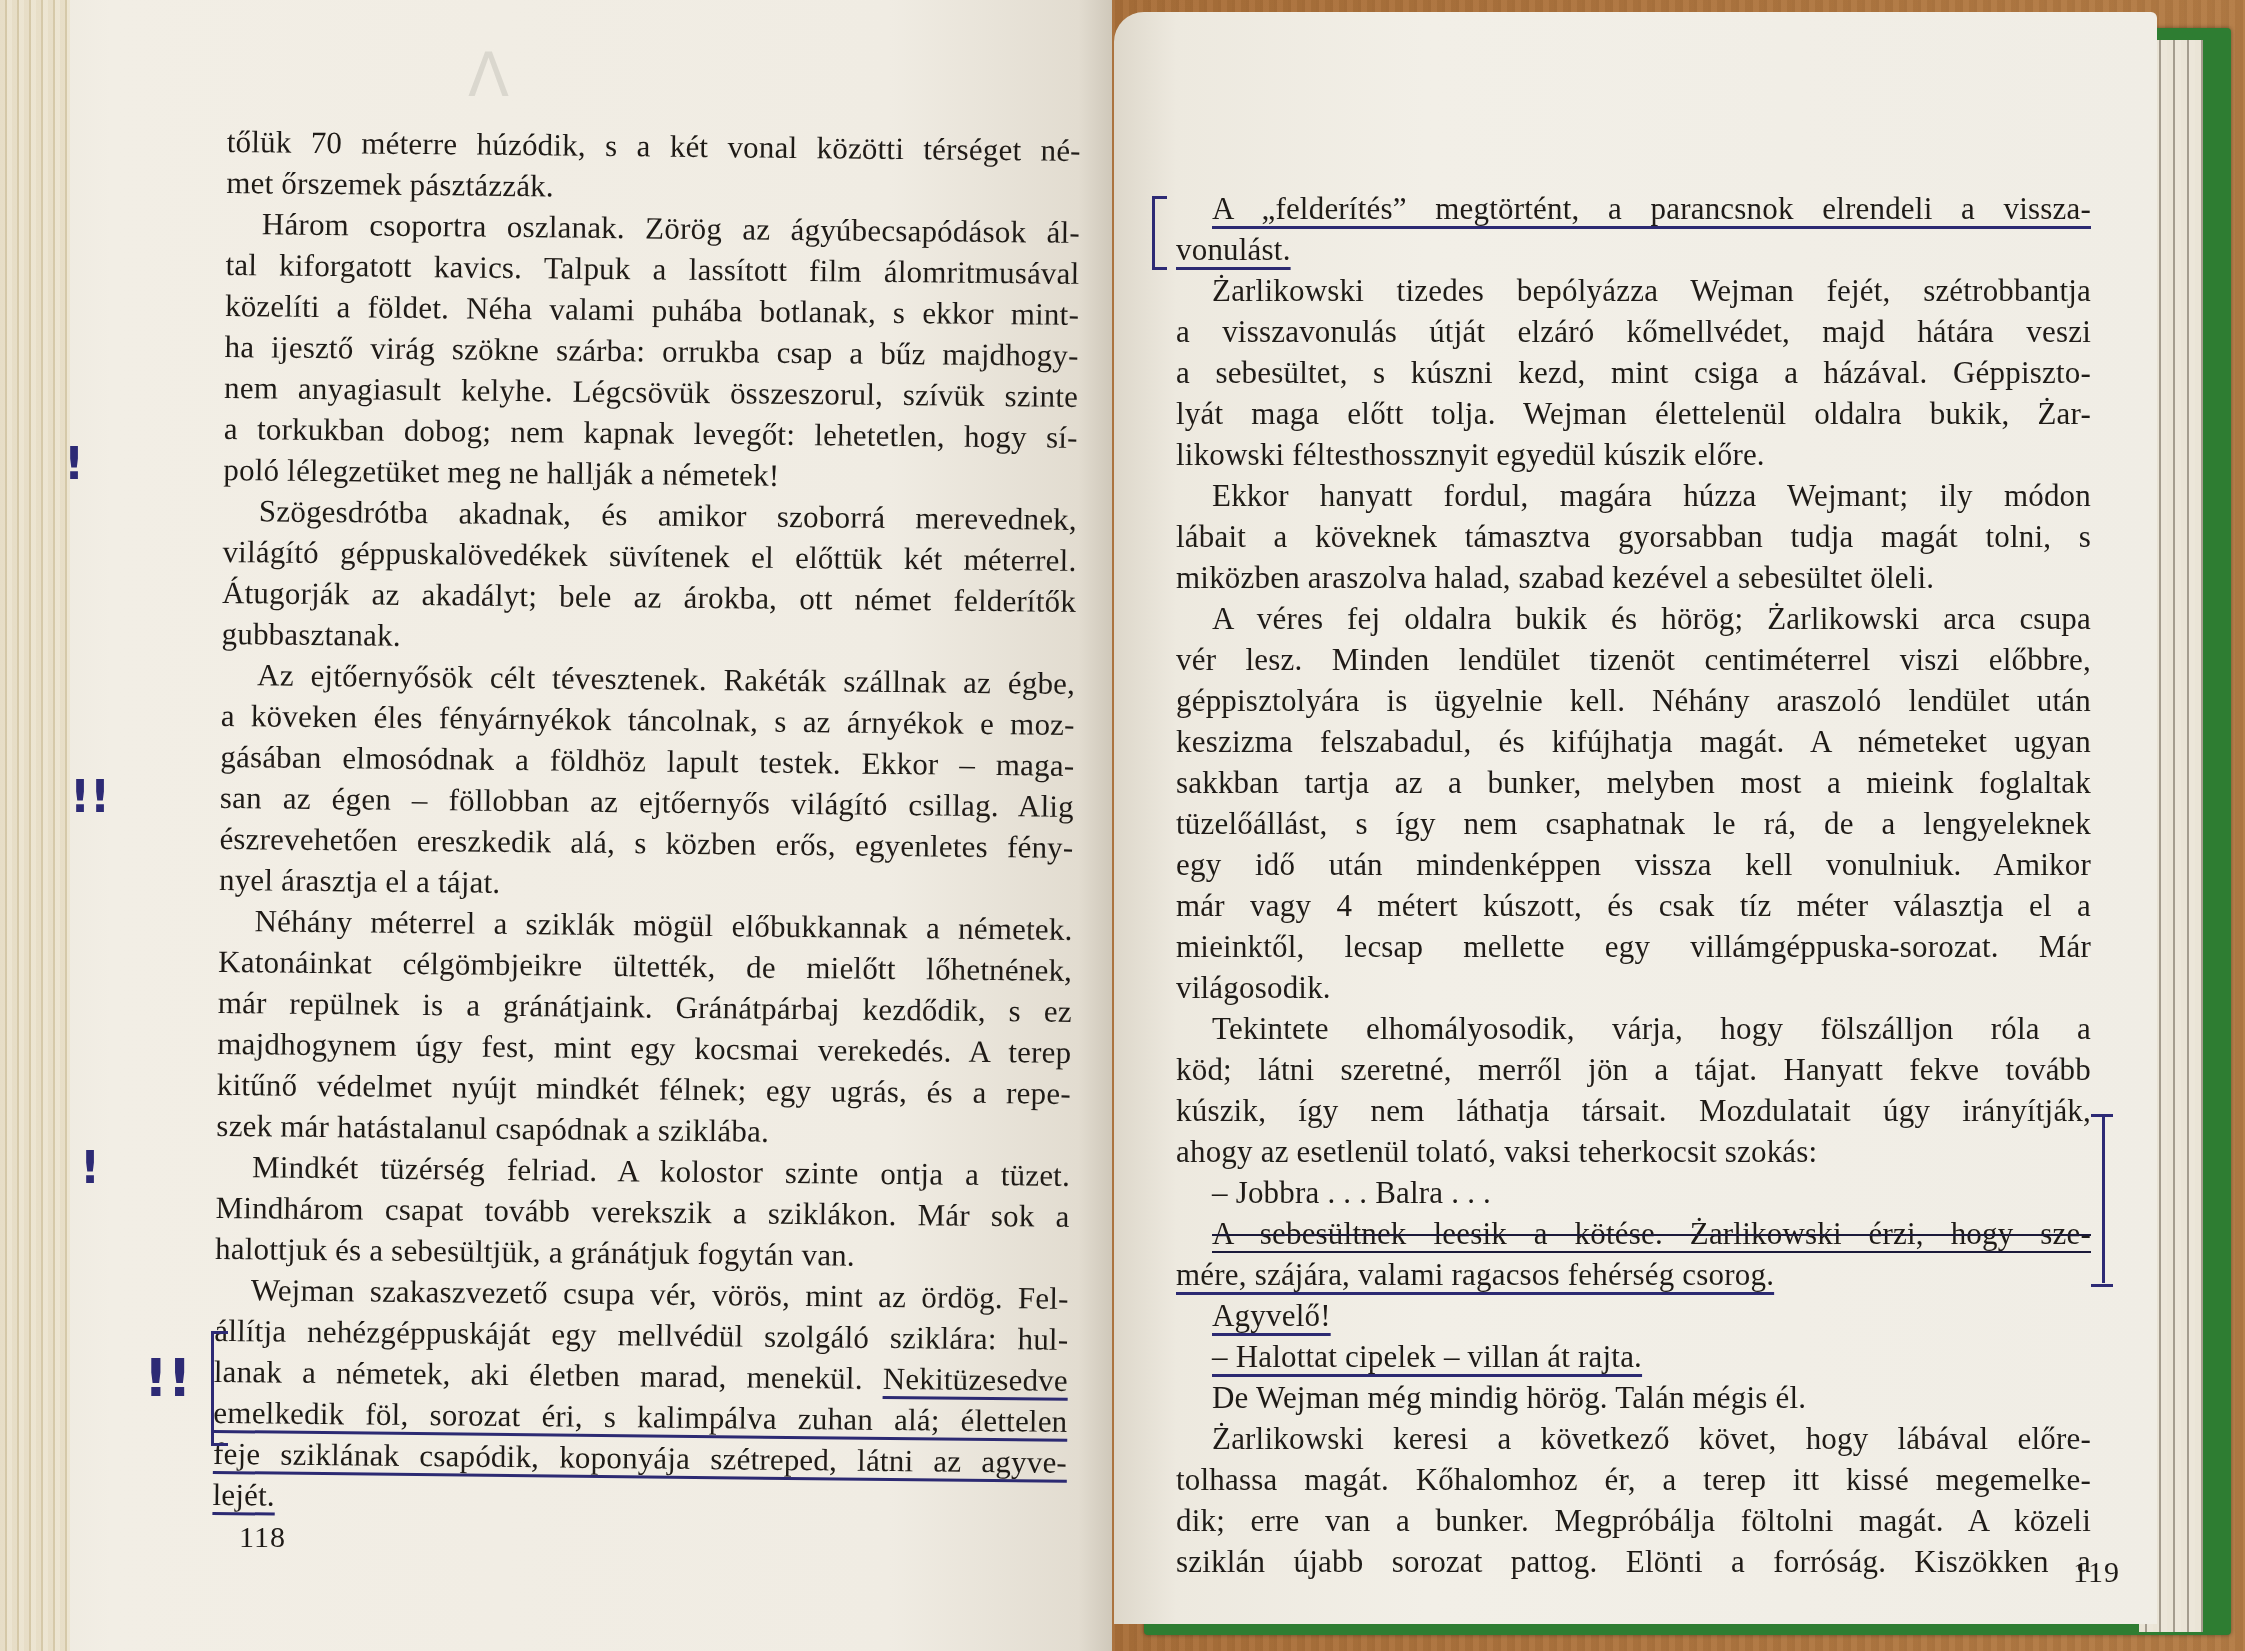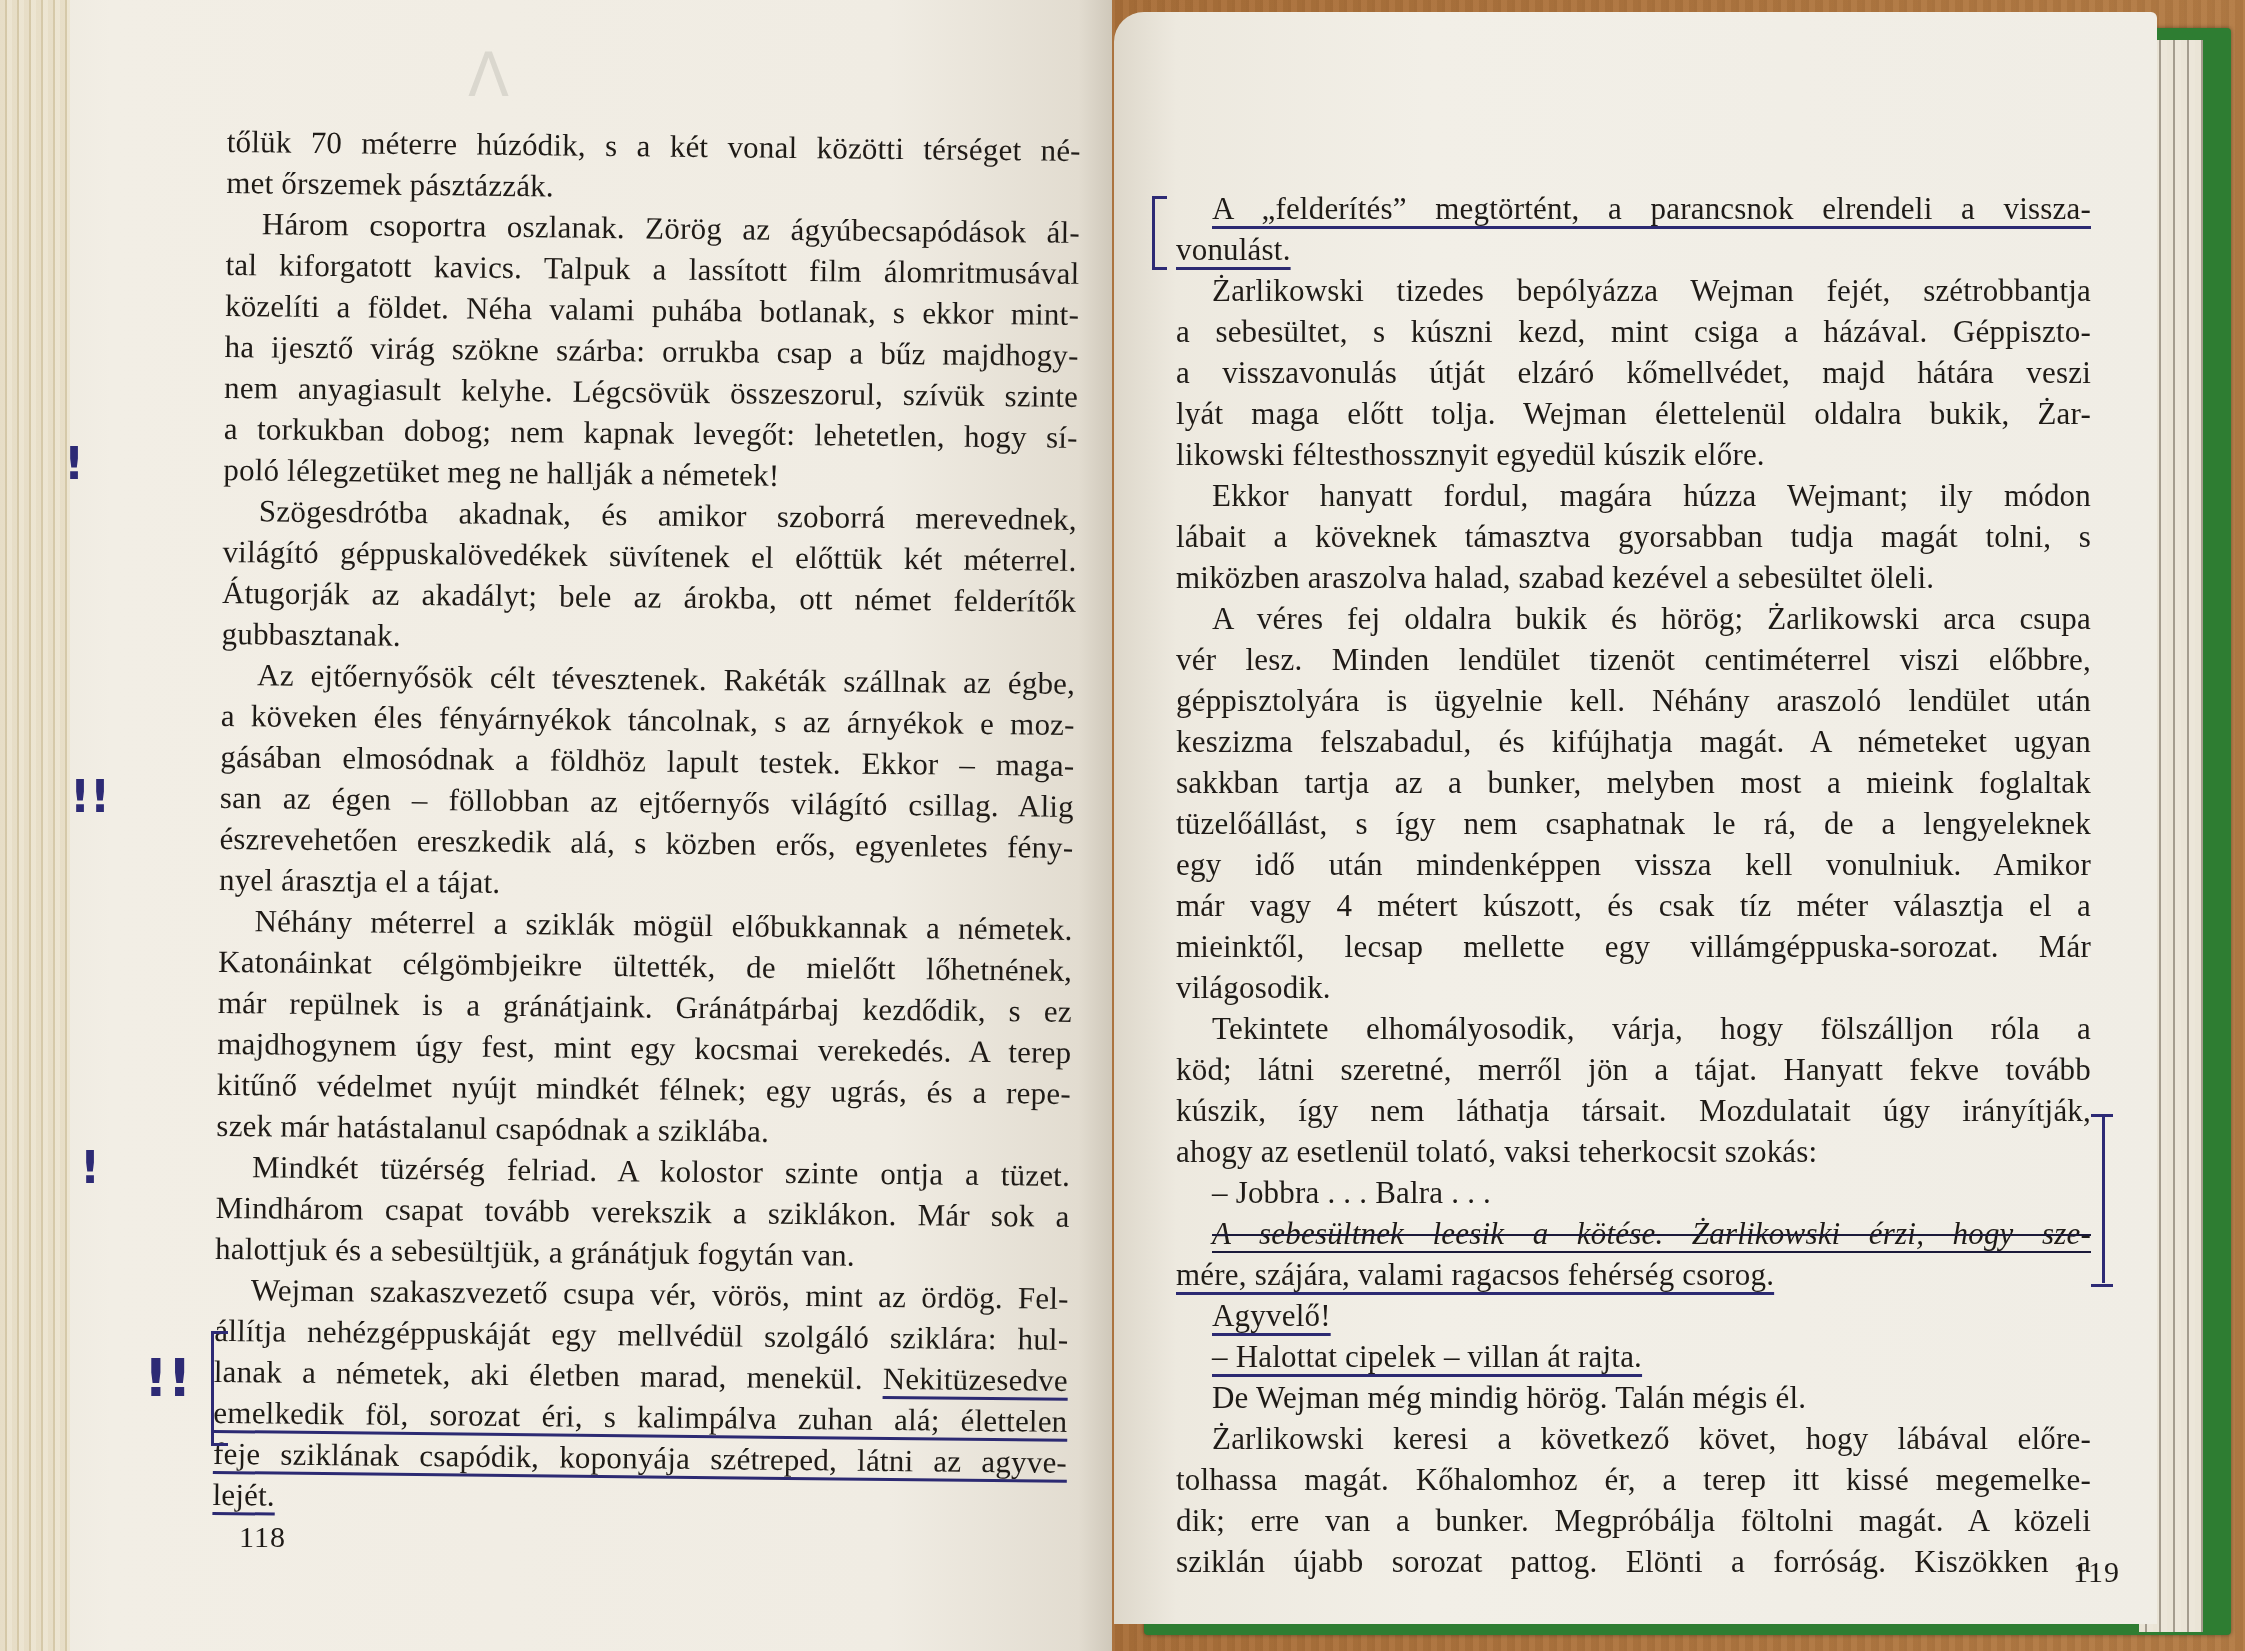--- a/index.html
+++ b/index.html
@@ -43,21 +43,21 @@
     position: absolute; font-size: 31px; line-height: 41px; color: #1f1b17;
     text-align: justify; letter-spacing: 0.2px;
   }
   .left .text-block { left: 227px; top: 121px; width: 854px; transform: rotate(0.6deg); transform-origin: left top; }
   .right .text-block { left: 62px; top: 176px; width: 915px; }
   .para { margin: 0; text-indent: 36px; }
   .para.noindent { text-indent: 0; }
   .line { display: block; text-indent: 0; white-space: nowrap; text-align-last: justify; }
   .line.last { text-align-last: left; }
   .u { text-decoration: underline; text-decoration-color: #2c2a72; text-decoration-thickness: 3px; text-underline-offset: 7px; }
-  .strike { text-decoration: line-through; text-decoration-color: #1b1a3a; text-decoration-thickness: 2px; font-style: italic; }
+  .strike { text-decoration: line-through; text-decoration-color: #1b1a3a; text-decoration-thickness: 2px; }
   .page-number {
     position: absolute; font-size: 30px; color: #1f1b17; letter-spacing: 1px;
   }
   .left .page-number { left: 239px; top: 1520px; text-align: center; }
   .right .page-number { left: 959px; top: 1507px; margin-top: 36px; }
   .margin-mark {
     position: absolute; color: #2d2a75; font-family: "DejaVu Sans", sans-serif; font-weight: bold;
   }
   .bracket {
     position: absolute; border: 3px solid #2d2a75;
@@ -138,22 +138,22 @@
 </div>
 
 <div class="page right">
   <div class="text-block">
     <p class="para">
       <span class="line u" style="padding-left:36px">A „felderítés” megtörtént, a parancsnok elrendeli a vissza-</span>
       <span class="line last"><span class="u">vonulást.</span></span>
     </p>
     <p class="para">
       <span class="line" style="padding-left:36px">Żarlikowski tizedes bepólyázza Wejman fejét, szétrobbantja</span>
+      <span class="line">a visszavonulás útját elzáró kőmellvédet, majd hátára veszi</span>
       <span class="line">a sebesültet, s kúszni kezd, mint csiga a házával. Géppiszto-</span>
-      <span class="line">a visszavonulás útját elzáró kőmellvédet, majd hátára veszi</span>
       <span class="line">lyát maga előtt tolja. Wejman élettelenül oldalra bukik, Żar-</span>
       <span class="line last">likowski féltesthossznyit egyedül kúszik előre.</span>
     </p>
     <p class="para">
       <span class="line" style="padding-left:36px">Ekkor hanyatt fordul, magára húzza Wejmant; ily módon</span>
       <span class="line">lábait a köveknek támasztva gyorsabban tudja magát tolni, s</span>
       <span class="line last">miközben araszolva halad, szabad kezével a sebesültet öleli.</span>
     </p>
     <p class="para">
       <span class="line" style="padding-left:36px">A véres fej oldalra bukik és hörög; Żarlikowski arca csupa</span>

